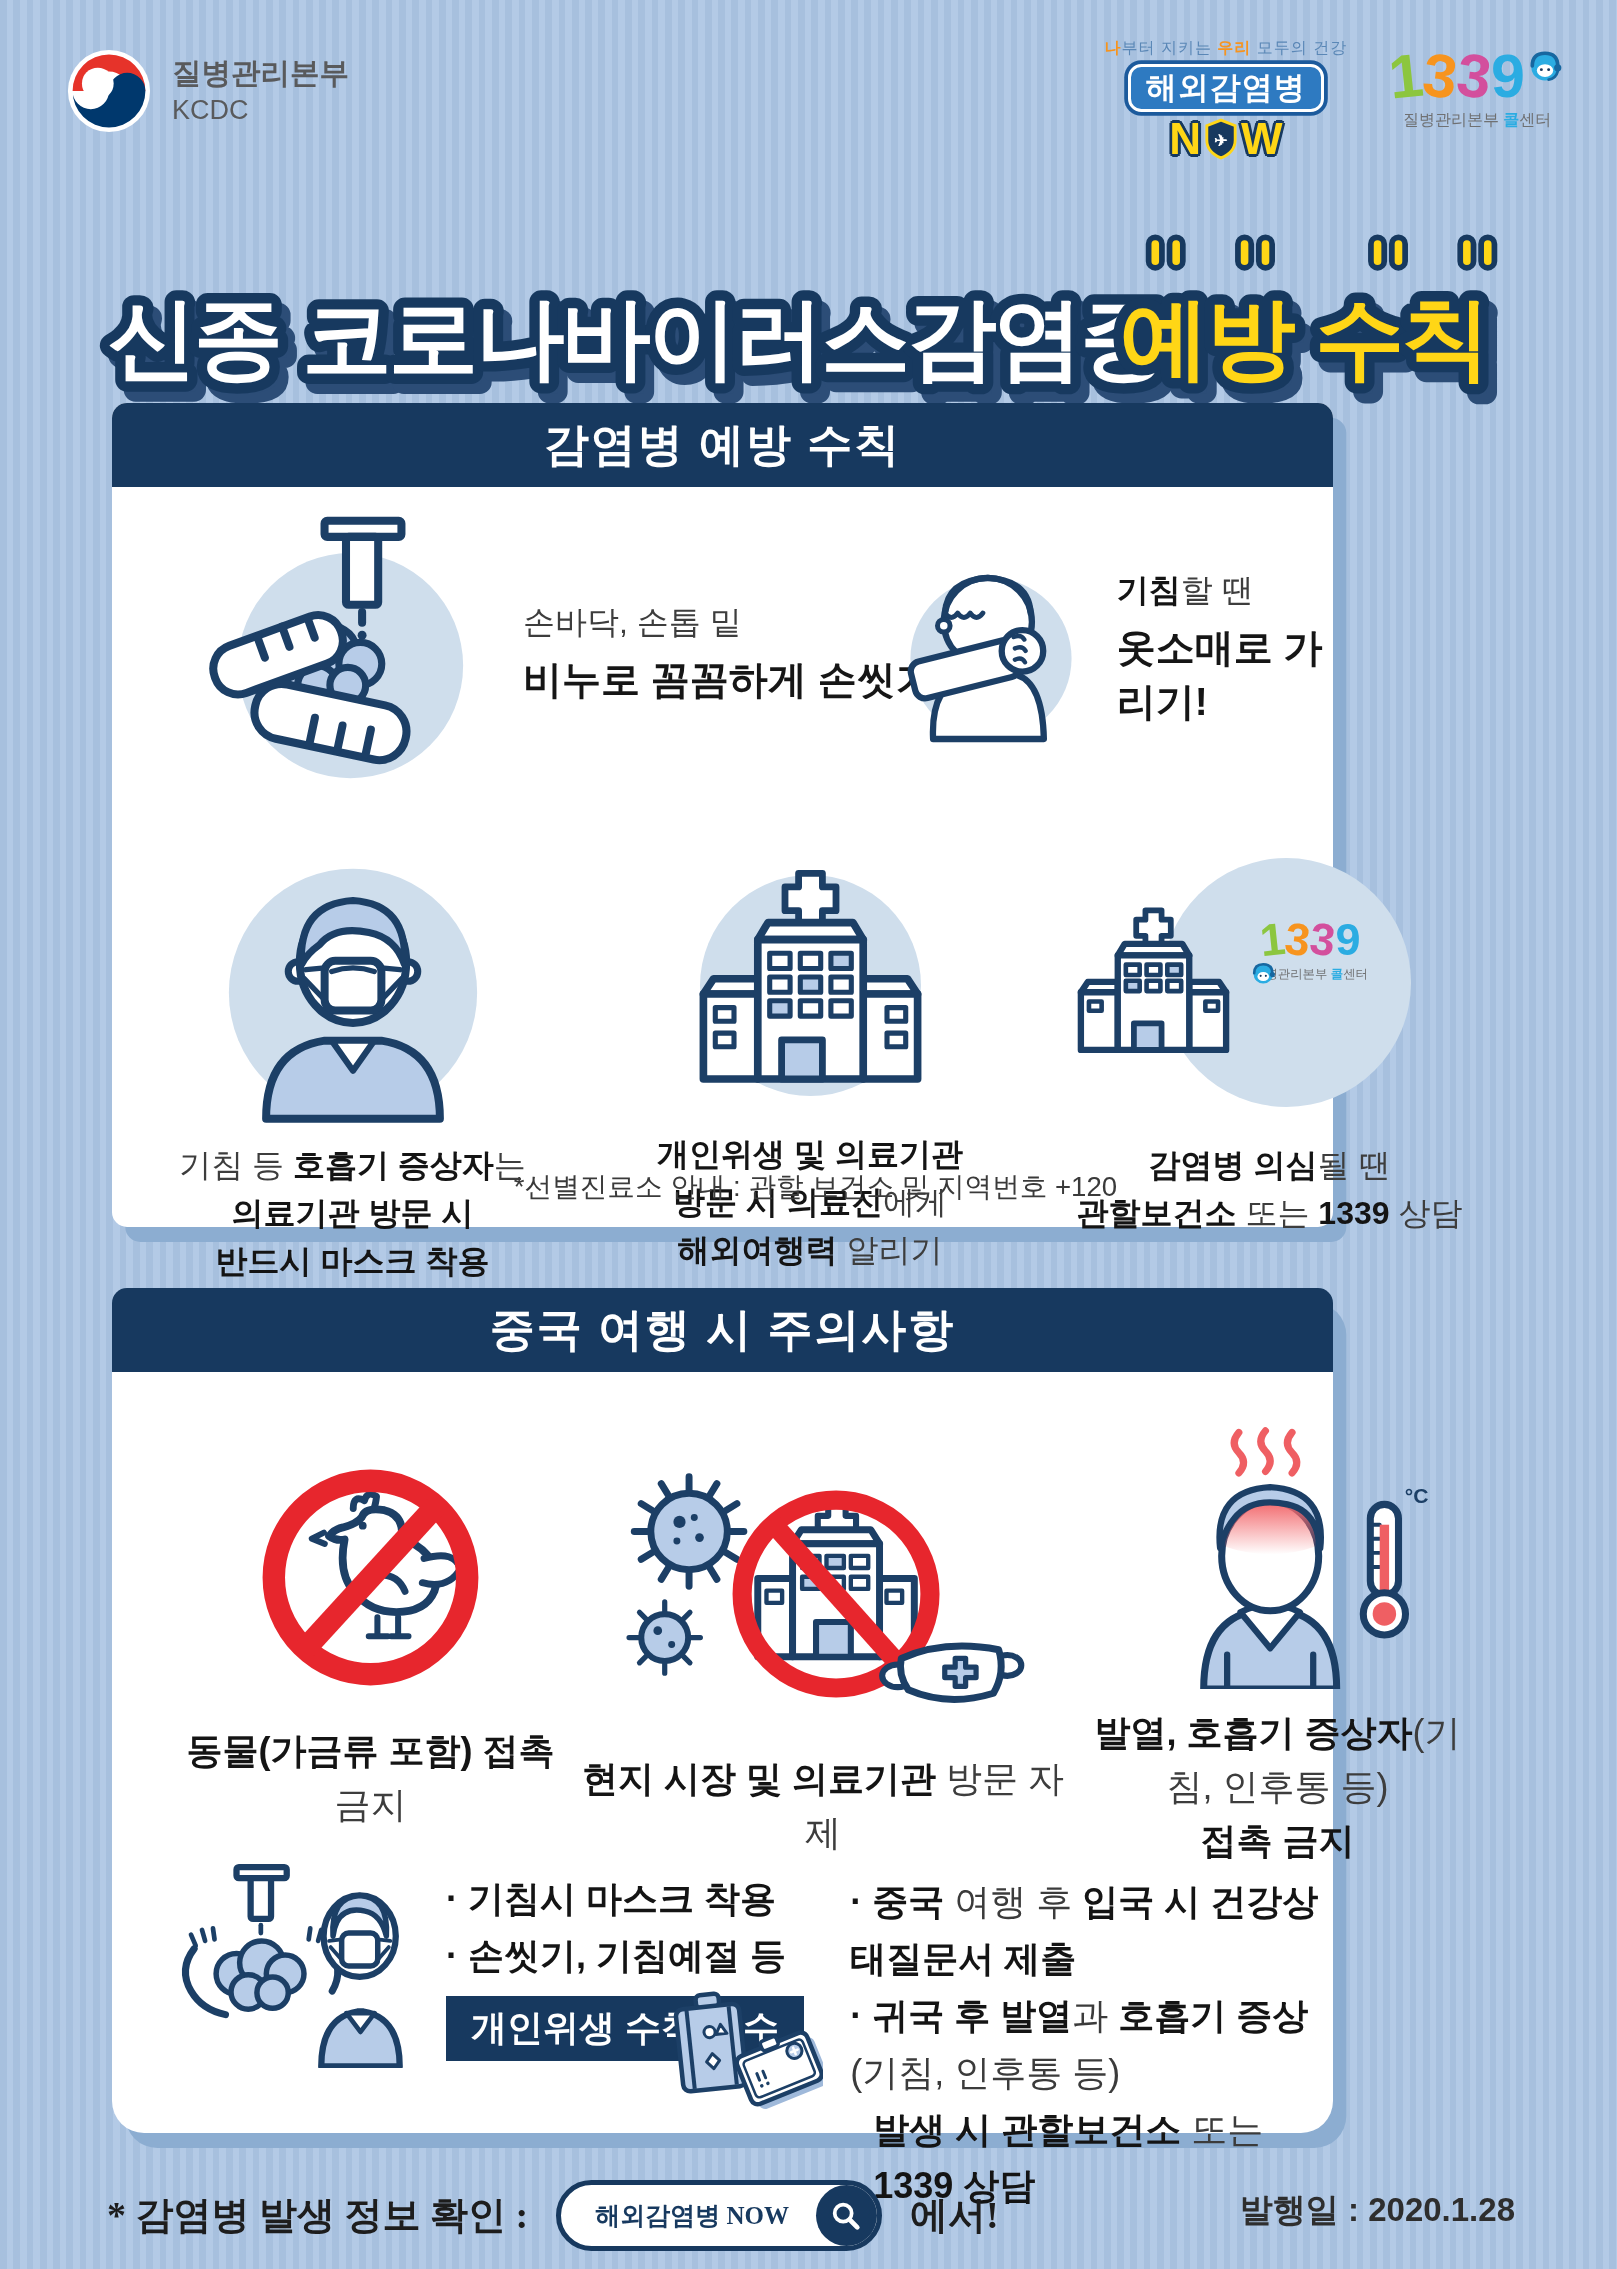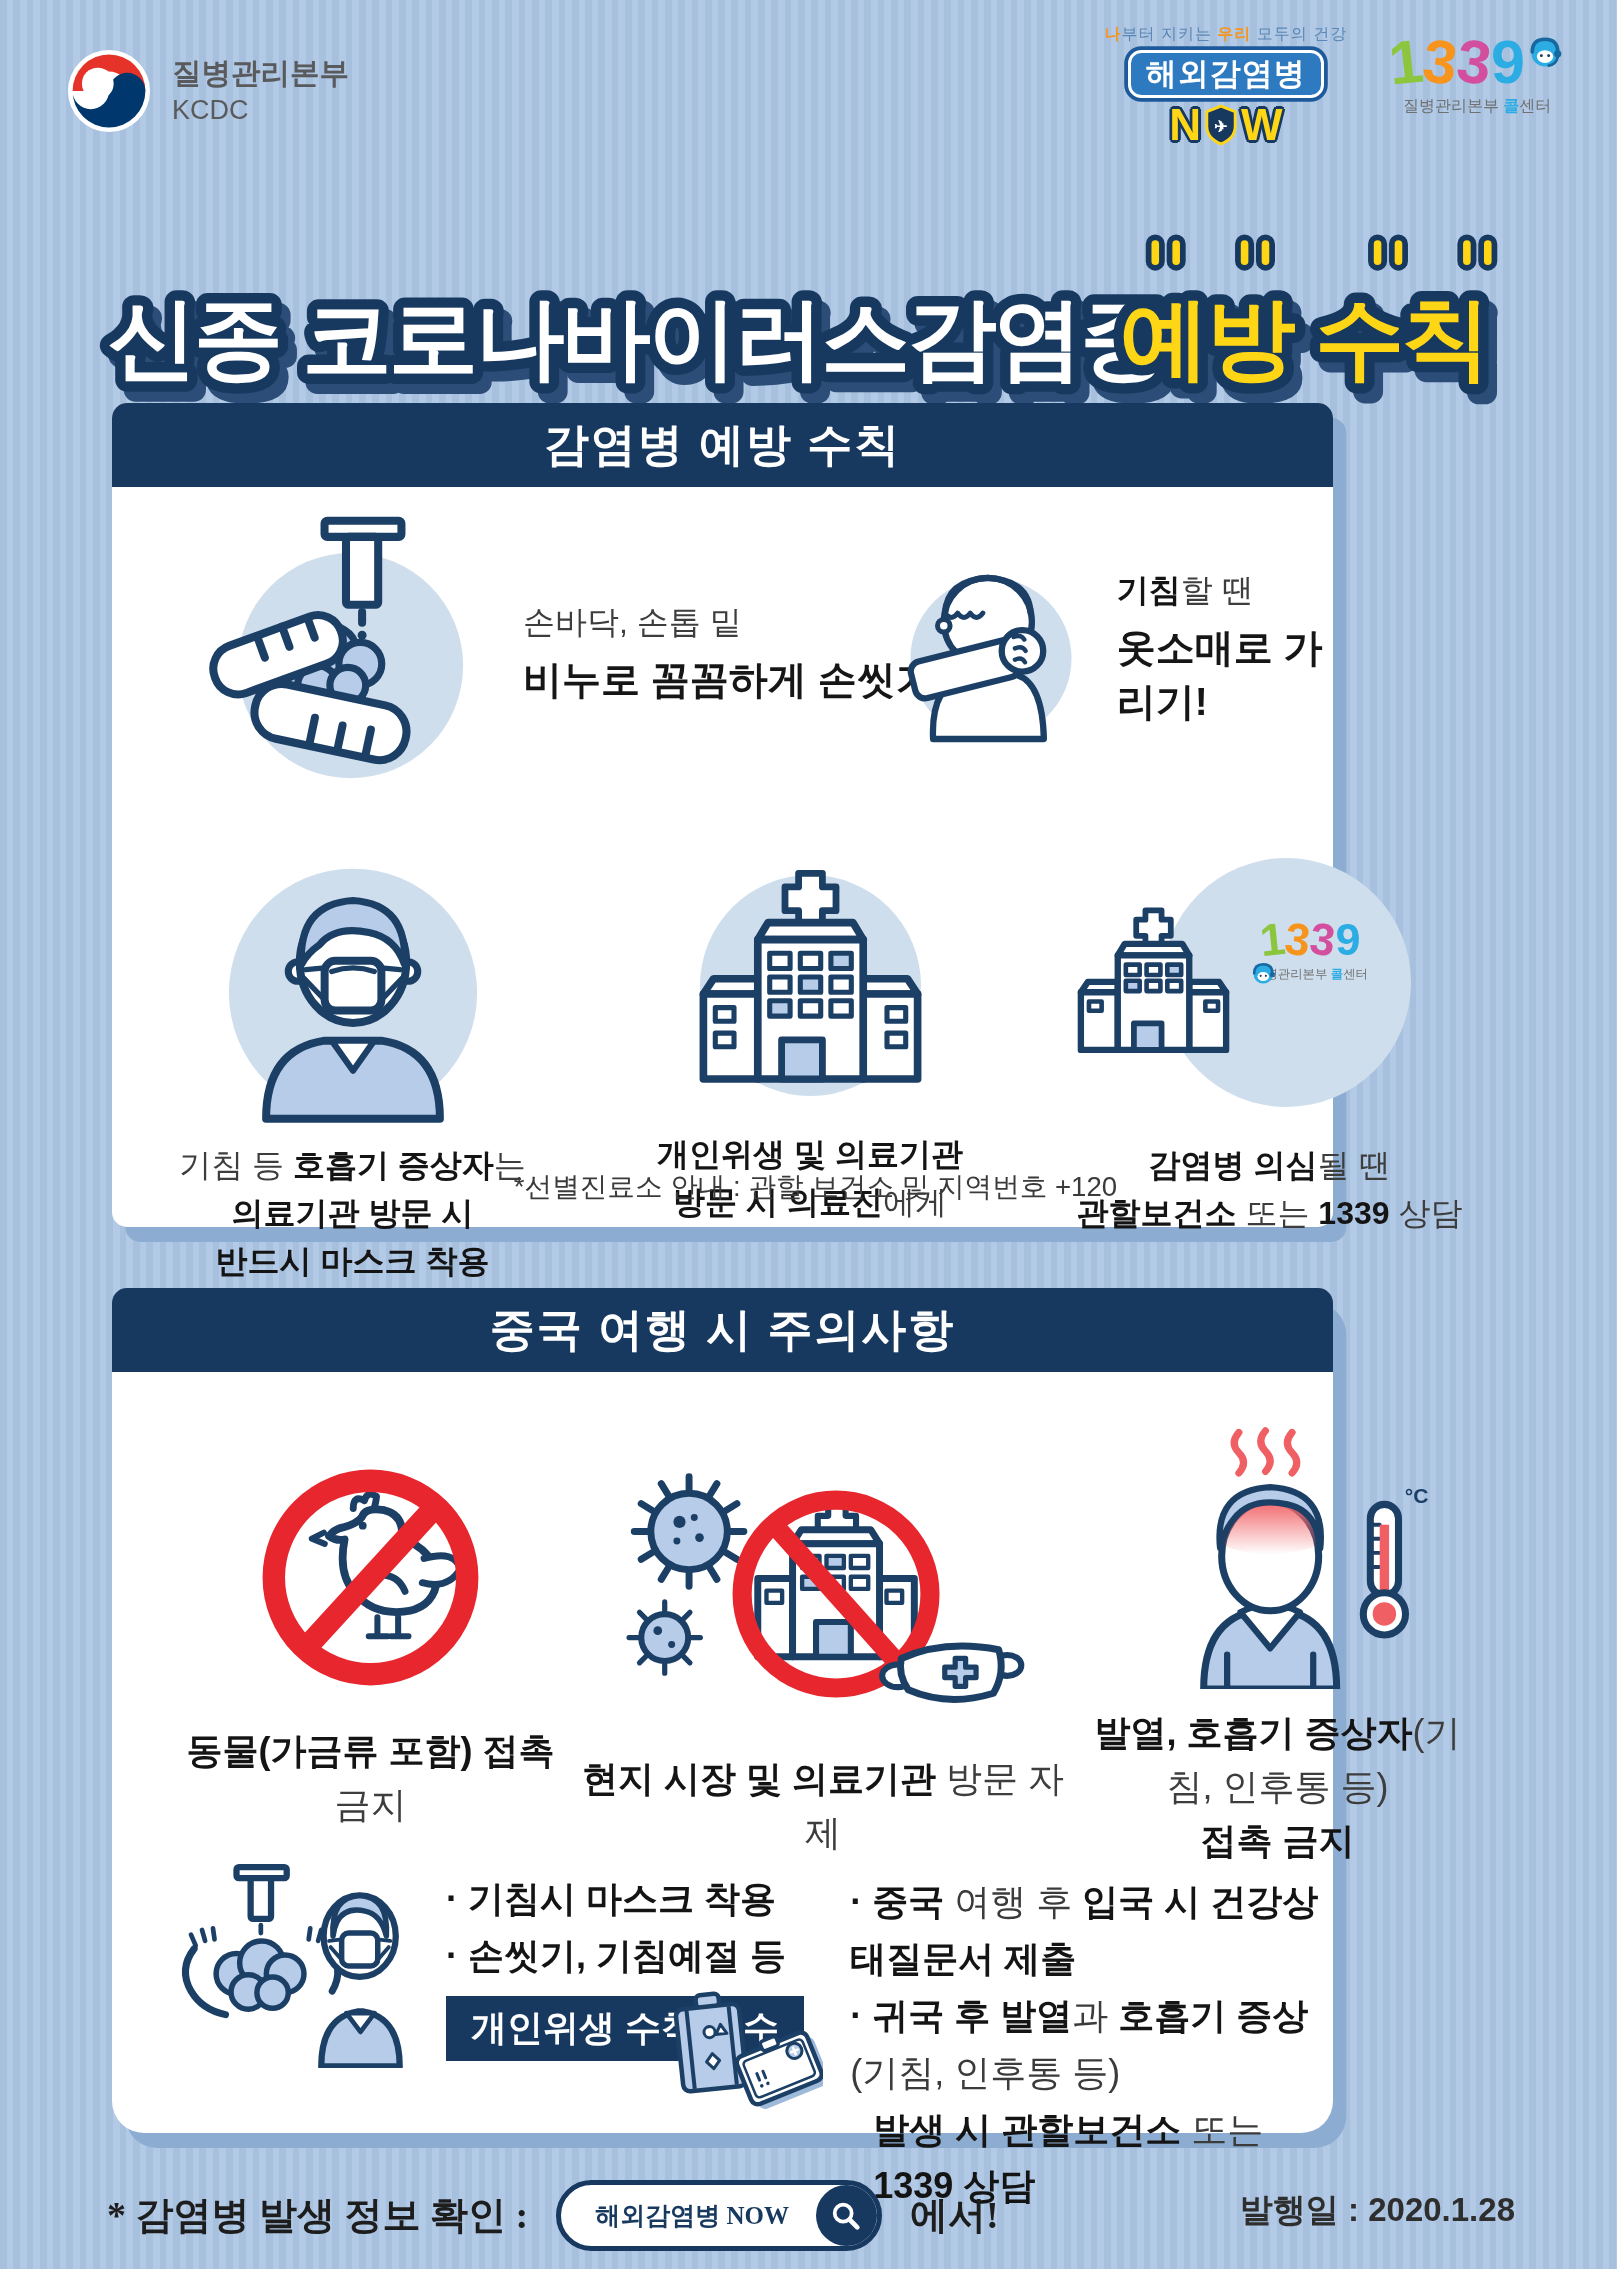--- a/index.html
+++ b/index.html
@@ -4,21 +4,21 @@
 <style>
   html,body{margin:0;padding:0;}
   body{font-family:"Liberation Sans",sans-serif;background:#9db8d6;}
   .poster{position:relative;width:1618px;height:2269px;overflow:hidden;
     background:repeating-linear-gradient(90deg,#a7c0de 0 6.7px,#b3cae6 6.7px 13.3px);}
   
   .kcdc{position:absolute;left:67px;top:49px;display:flex;align-items:center;gap:21px;}
   .kcdc-text{color:#595a5c;line-height:1.3;}
   .kcdc-ko{font-size:29.5px;font-weight:700;}
   .kcdc-en{font-size:27px;font-weight:400;}
-  .top-right{position:absolute;right:53px;top:24px;display:flex;gap:42px;align-items:flex-start;}
+  .top-right{position:absolute;right:53px;top:38px;display:flex;gap:42px;align-items:flex-start;}
   .now-block{display:flex;flex-direction:column;align-items:center;}
   .tagline{font-size:16px;color:#5a87b6;letter-spacing:1px;}
   .tagline .b{color:#f7941e;font-weight:800;}
   .now-bubble{margin-top:4.8px;background:#2e7ac1;border:3.8px solid #fff;box-shadow:0 0 0 3.8px #1c5a9c;
     border-radius:13.3px;padding:0 15px;color:#fff;font-size:31px;font-weight:800;letter-spacing:1px;}
   .now-word{display:flex;align-items:center;gap:2.9px;margin-top:1.9px;font-size:44px;font-weight:900;color:#ffd616;
     text-shadow:2.9px 0 0 #17395f,-2.9px 0 0 #17395f,0 2.9px 0 #17395f,0 -2.9px 0 #17395f,
       1.9px 1.9px 0 #17395f,-1.9px 1.9px 0 #17395f,1.9px -1.9px 0 #17395f,-1.9px -1.9px 0 #17395f;}
   .cc-block{display:flex;flex-direction:column;align-items:center;margin-top:7.6px;}
   .cc-digits{display:flex;align-items:flex-start;font-size:61px;font-weight:900;line-height:1;}
@@ -265,20 +265,21 @@
               <rect x="78" y="206" width="22" height="16" fill="#fff"></rect>
             <rect x="280" y="176" width="22" height="16" fill="#fff"></rect>
               <rect x="280" y="206" width="22" height="16" fill="#fff"></rect>
           </g>
           <rect x="156" y="214" width="48" height="46" fill="#b7cce8" stroke-width="8"></rect>
         </g>
       </svg>
       <div class="cap">
         <div class="cap-line"><span class="b">개인위생 및 의료기관</span></div>
         <div class="cap-line"><span class="b">방문 시 의료진</span><span>에게</span></div>
+        <div class="cap-line"><span class="b">해외여행력</span><span> 알리기</span></div>
       </div>
     </div>
 
     <div class="col col3">
       <div class="c3icon">
         <div class="circle-bg"></div>
         <svg width="219" height="173" viewBox="0 0 380 300">
           <g stroke="#1c3f66" stroke-width="11" stroke-linejoin="round">
             <path d="M176 18 h28 v16 h16 v28 h-16 v16 h-28 v-16 h-16 v-28 h16 Z" fill="#fff" stroke-width="10"></path>
             <path d="M64 160 L76 142 H128 V160 Z" fill="#fff"></path>

